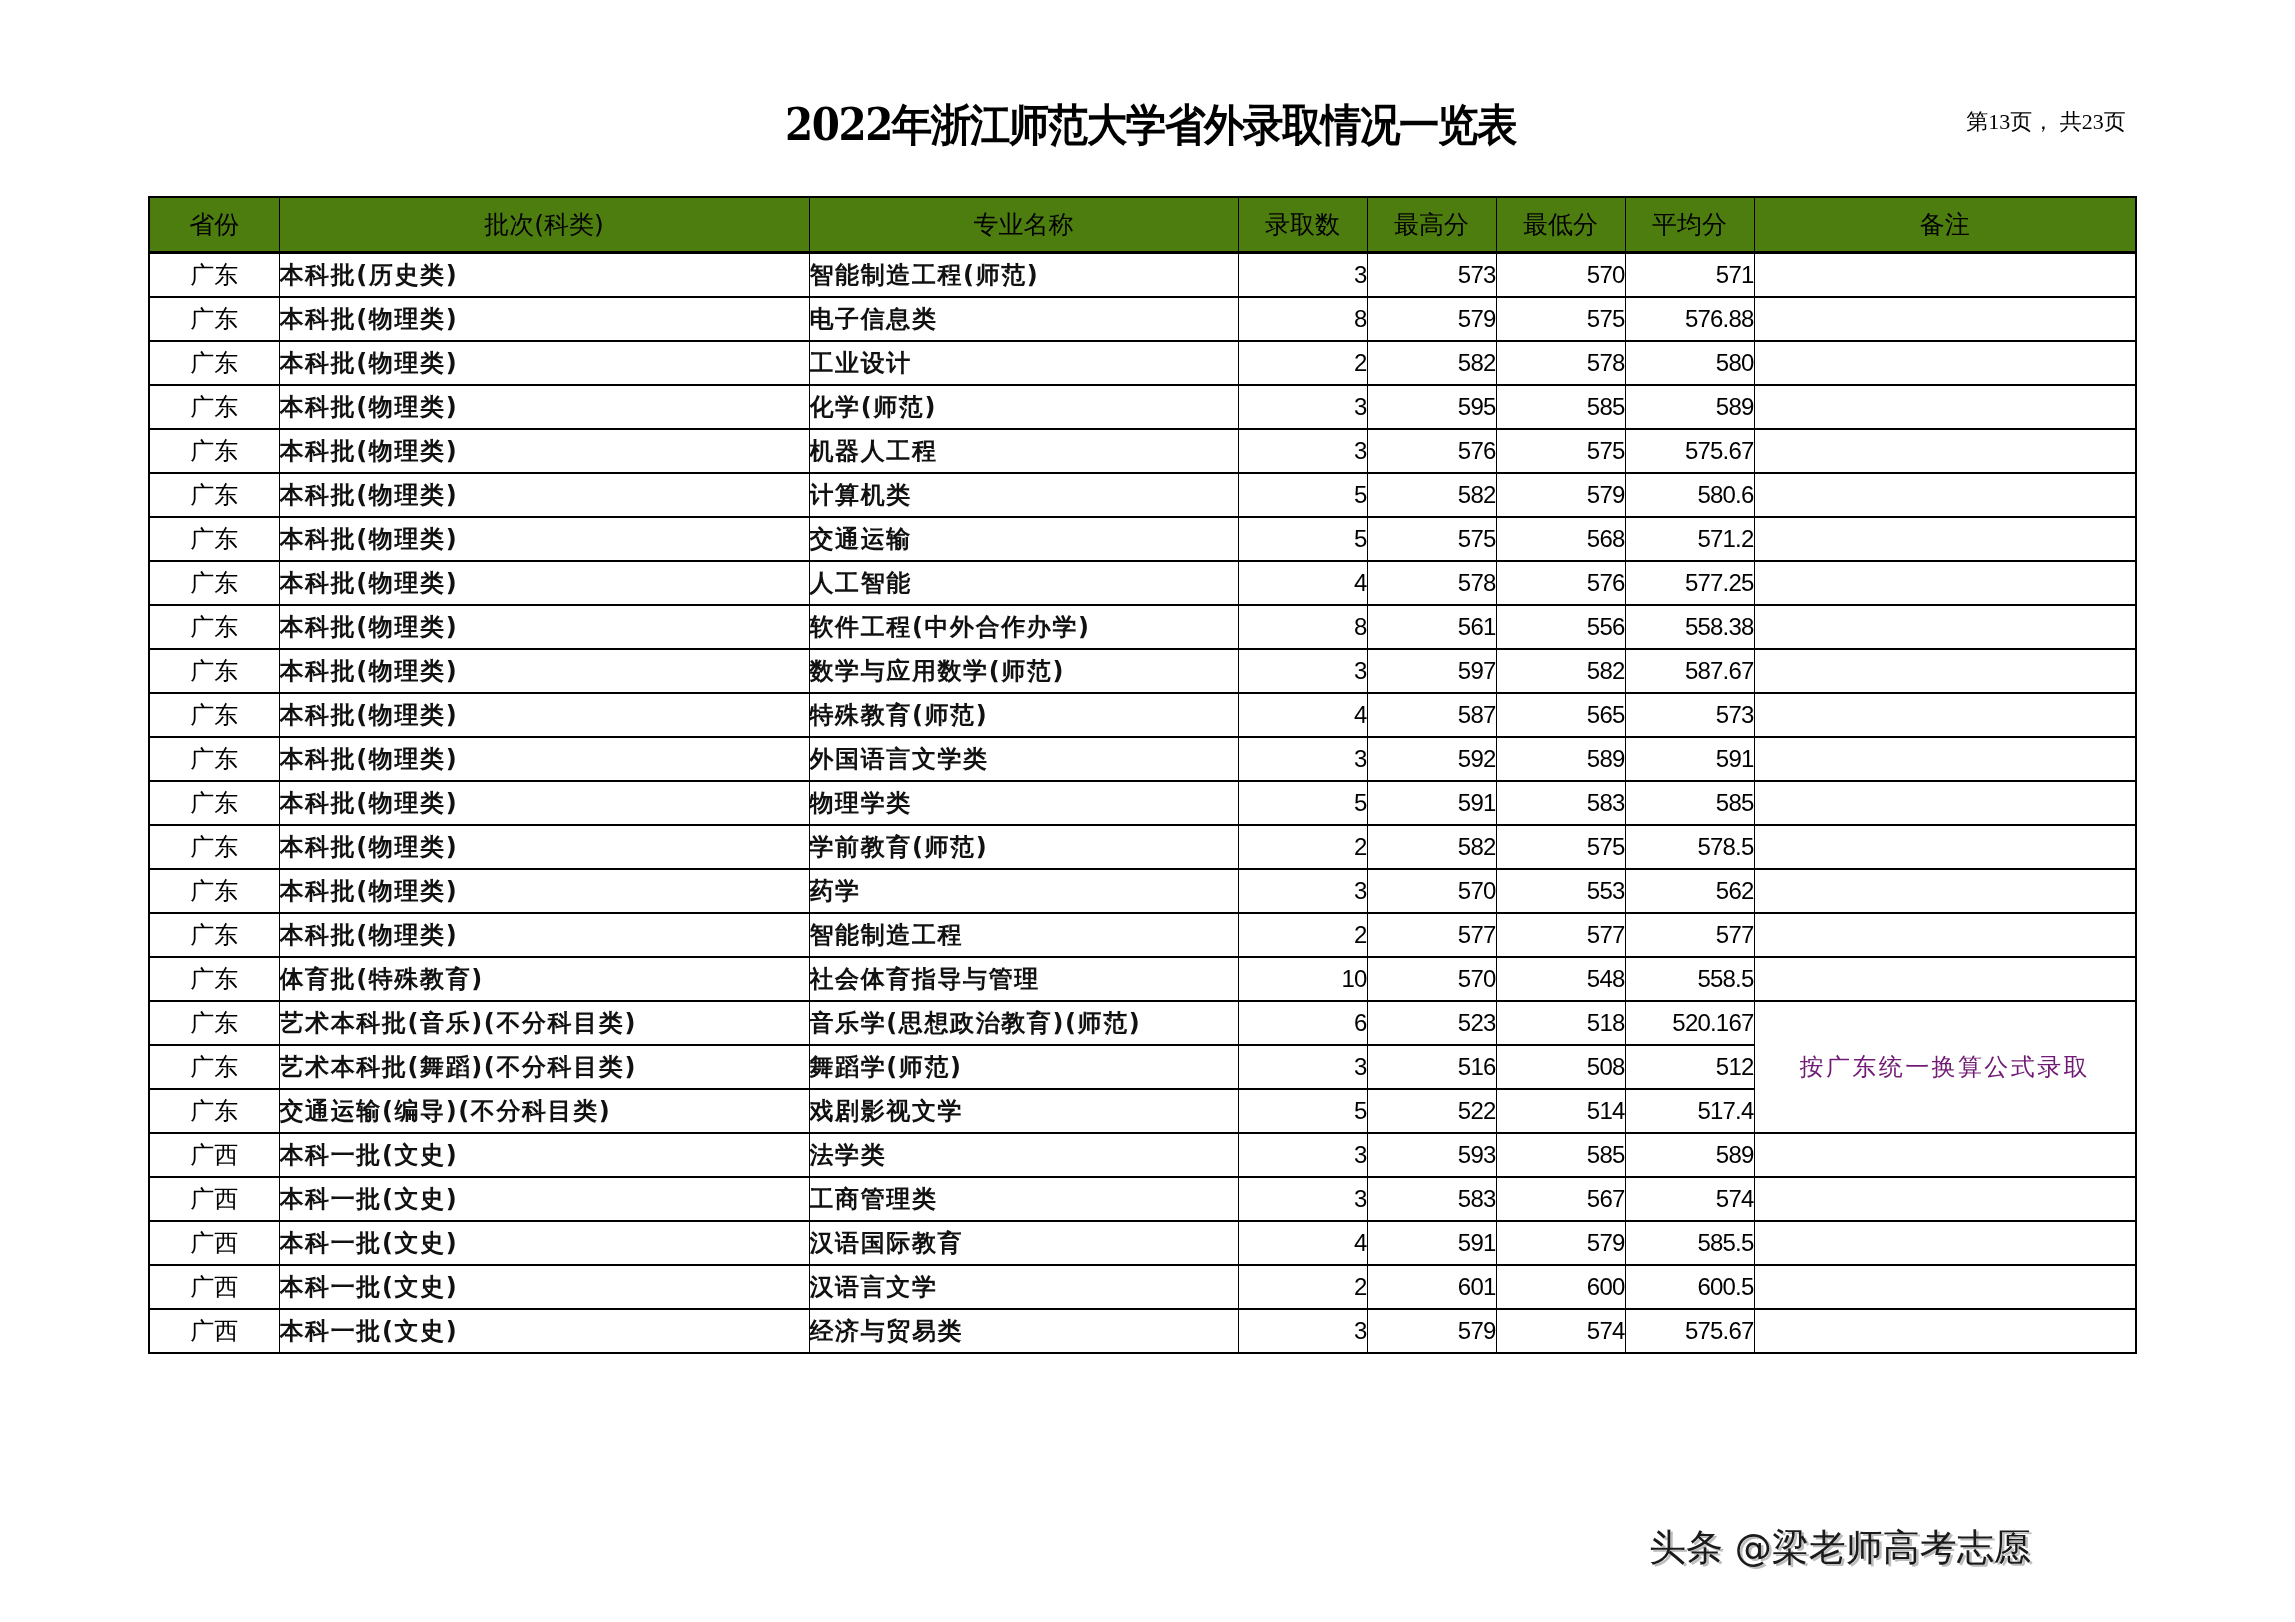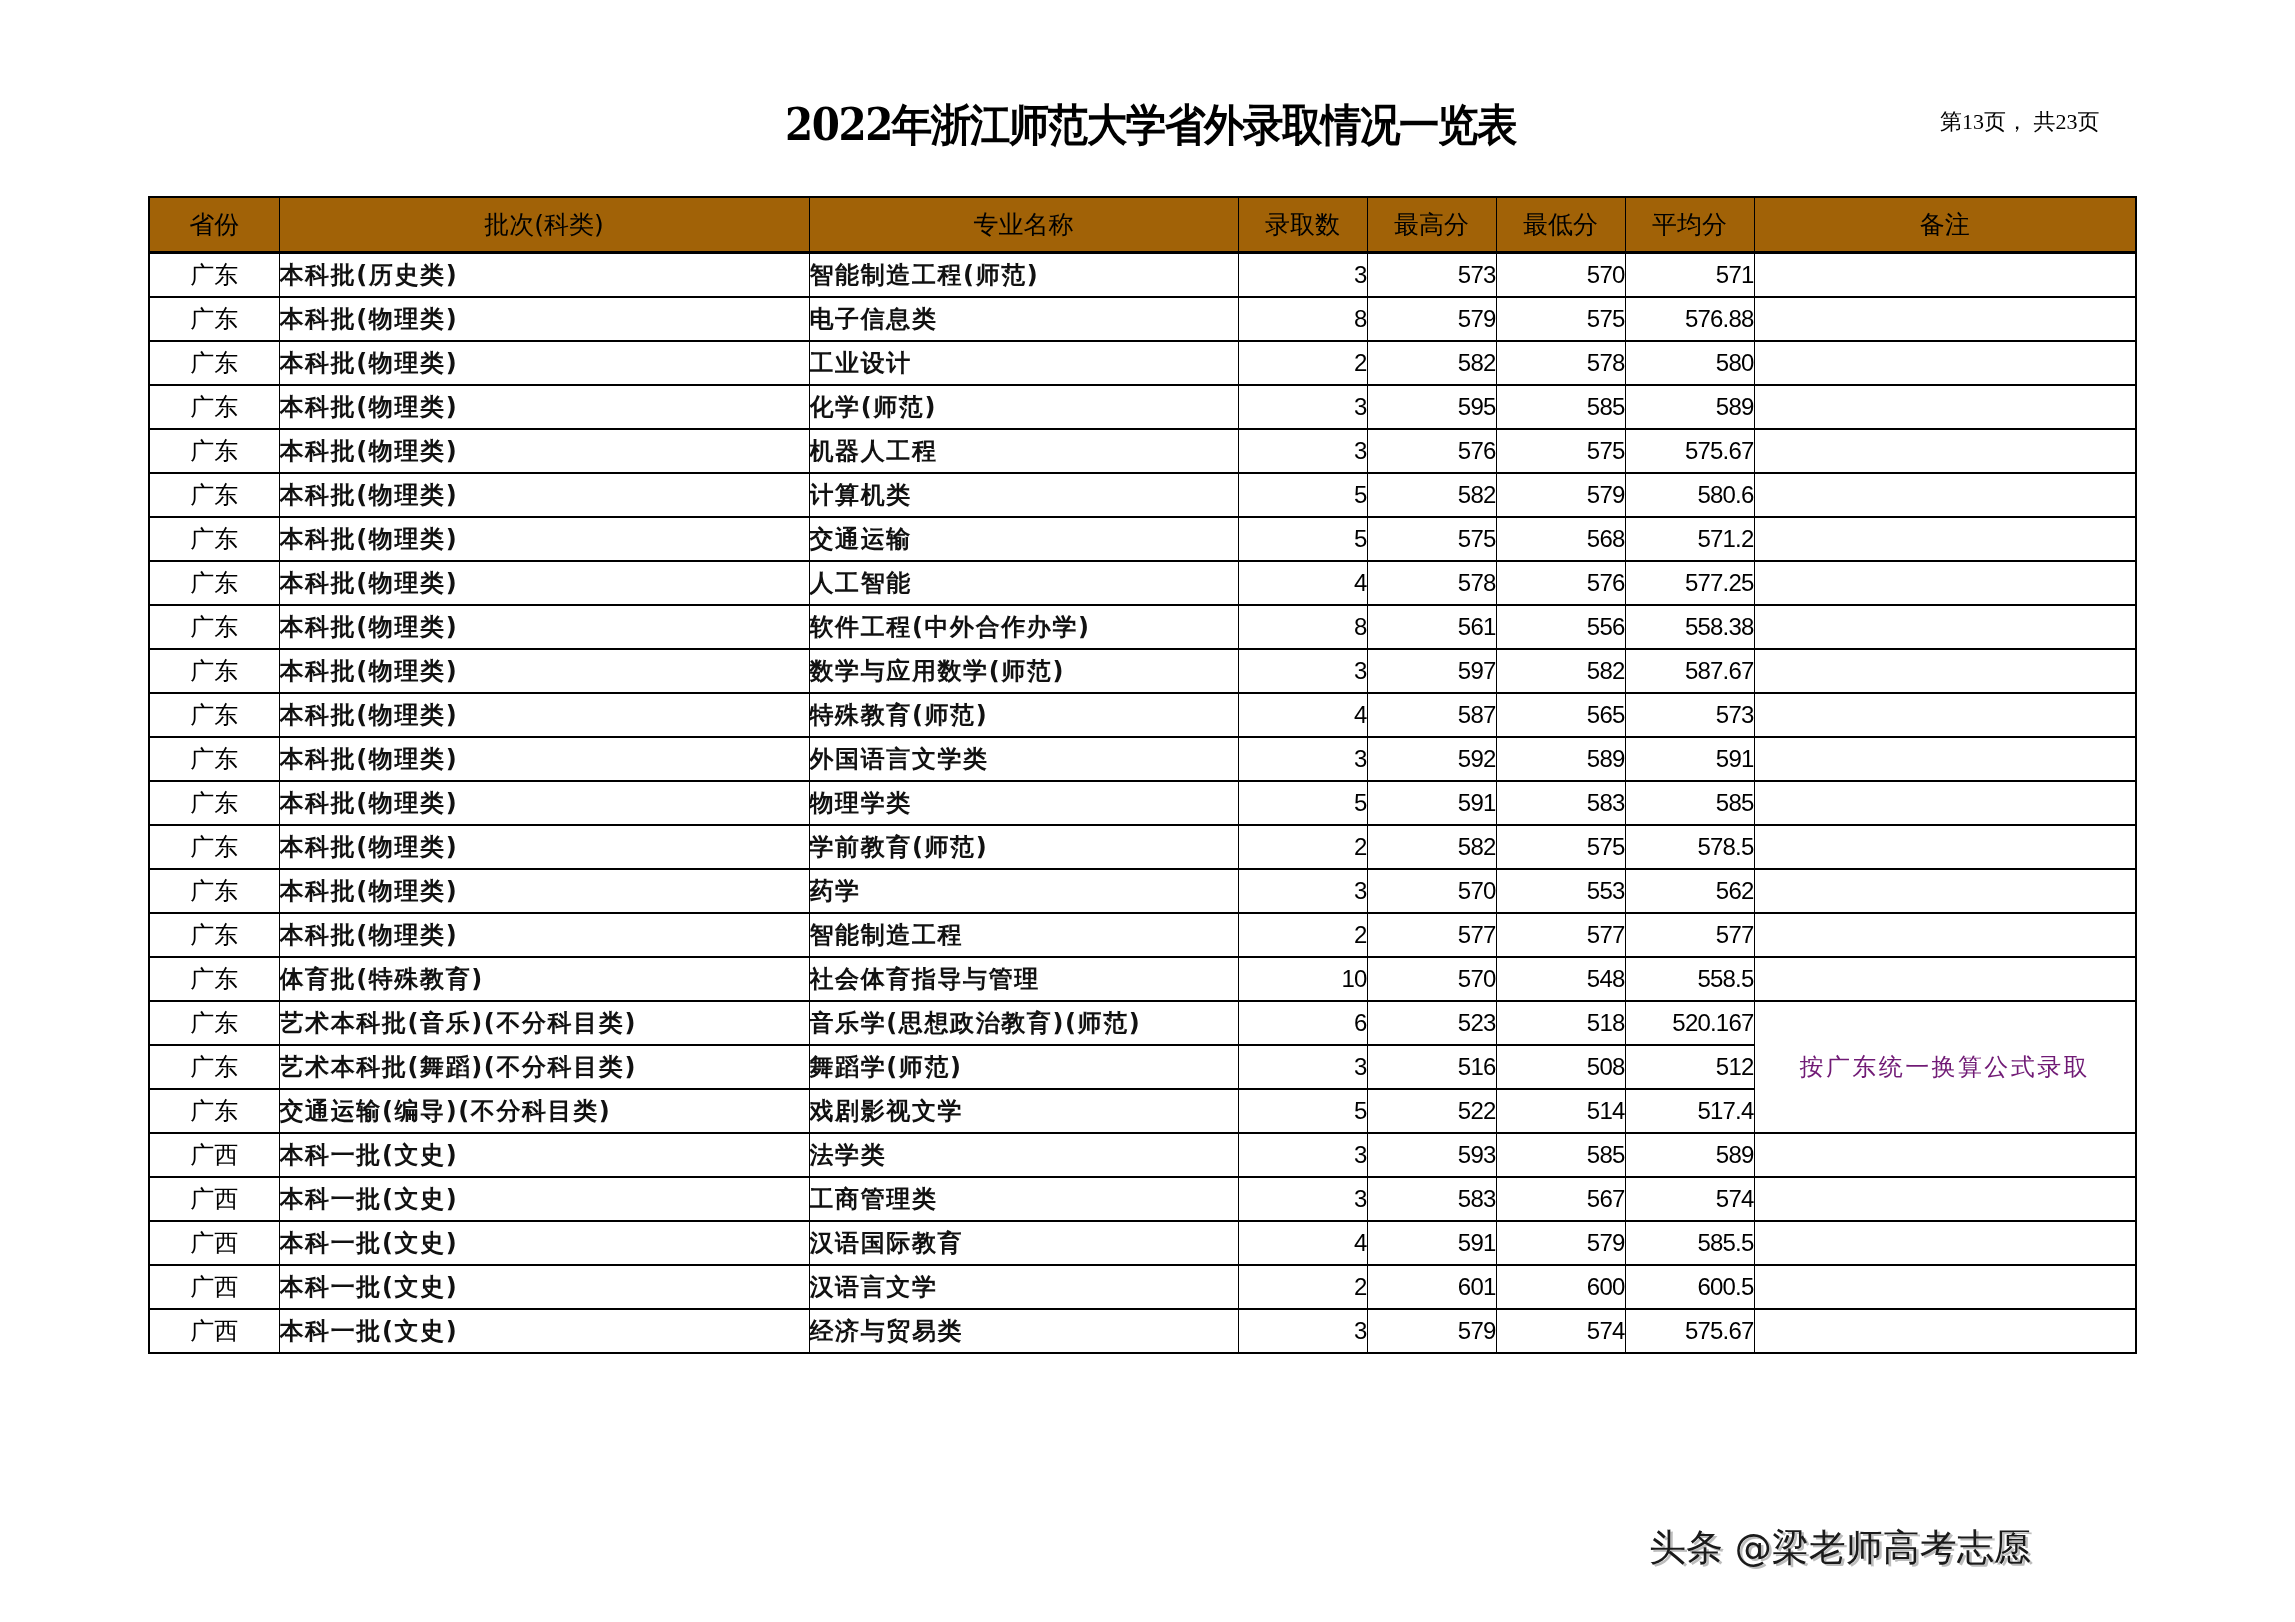--- a/index.html
+++ b/index.html
@@ -27,21 +27,21 @@
     line-height: 63px;
     letter-spacing: -1.6px;
     transform: scaleX(0.92);
     transform-origin: center;
   }
   .page-info {
     position: absolute;
     left: 1940px;
     top: 106px;
     width: 212px;
-    text-align: left;
+    text-align: center;
     font-family: "Liberation Serif", "DejaVu Serif", serif;
     font-size: 22px;
     line-height: 31px;
   }
   table.adm {
     position: absolute;
     left: 148px;
     top: 196px;
     border-collapse: collapse;
     table-layout: fixed;
@@ -49,21 +49,21 @@
   }
   table.adm th, table.adm td {
     border: 1.6px solid #000;
     padding: 0;
     height: 42px;
     font-size: 24px;
     white-space: nowrap;
     overflow: hidden;
   }
   table.adm thead th {
-    background: #a16207;
+    background: #4d7c0f;
     height: 53px;
     font-weight: normal;
     font-size: 25px;
     text-align: center;
     border-bottom: 3.1px solid #000;
   }
   table.adm tbody tr td {
     border-top: 2.4px solid #000;
   }
   td.c-prov { text-align: center; font-size: 25px; }

